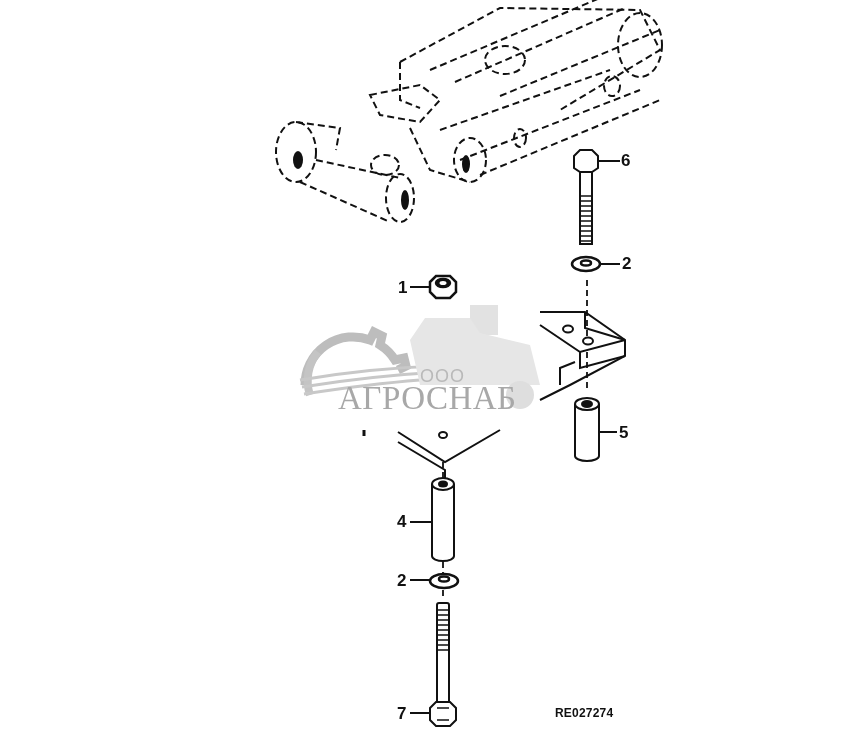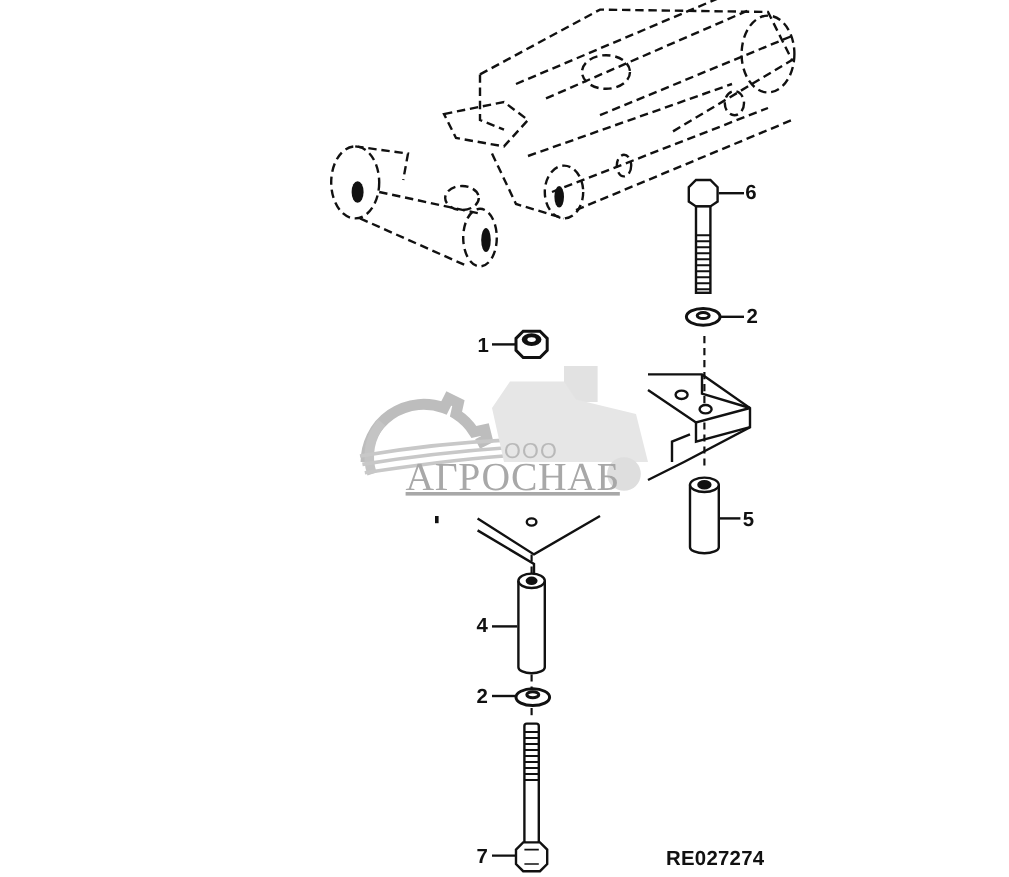--- a/index.html
+++ b/index.html
@@ -1,21 +1,21 @@
 <!DOCTYPE html>
 <html><head>
 <meta charset="utf-8">
 <style>
   html, body { margin:0; padding:0; background:#ffffff; }
   body { width:841px; height:731px; position:relative; overflow:hidden; font-family:"Liberation Sans", sans-serif; }
   .canvas { position:absolute; left:0; top:0; width:841px; height:731px; }
   .callout { position:absolute; font-family:"Liberation Sans", sans-serif; font-weight:bold; font-size:17px; color:#111; line-height:1; }
-  .figid { position:absolute; left:555px; top:706px; font-family:"Liberation Sans", sans-serif; font-weight:bold; font-size:17px; color:#111; letter-spacing:0.2px; }
+  .figid { position:absolute; left:555px; top:706px; font-family:"Liberation Sans", sans-serif; font-weight:bold; font-size:12px; color:#111; letter-spacing:0.2px; }
   .wm-ooo { position:absolute; left:420px; top:366px; font-family:Liberation Sans, sans-serif; font-size:18px; color:#b9b9b9; letter-spacing:1px; }
-  .wm-name { position:absolute; left:338px; top:380px; font-family:"Liberation Serif", serif; font-size:33px; color:#a8a8a8; letter-spacing:0.5px;text-decoration:underline; }
+  .wm-name { position:absolute; left:338px; top:380px; font-family:"Liberation Serif", serif; font-size:33px; color:#a8a8a8; letter-spacing:0.5px; }
 </style>
 </head>
 <body>
 
 <div class="canvas">
 <svg width="841" height="731" viewBox="0 0 841 731" xmlns="http://www.w3.org/2000/svg">
 
   <g fill="#d6d6d6" stroke="#cfcfcf">
 
     <path d="M305 385 A48 48 0 0 1 370 340 L374 332 L382 336 L380 345 A48 48 0 0 1 395 360 L404 358 L406 366 L398 370" fill="none" stroke="#bdbdbd" stroke-width="9"></path>

